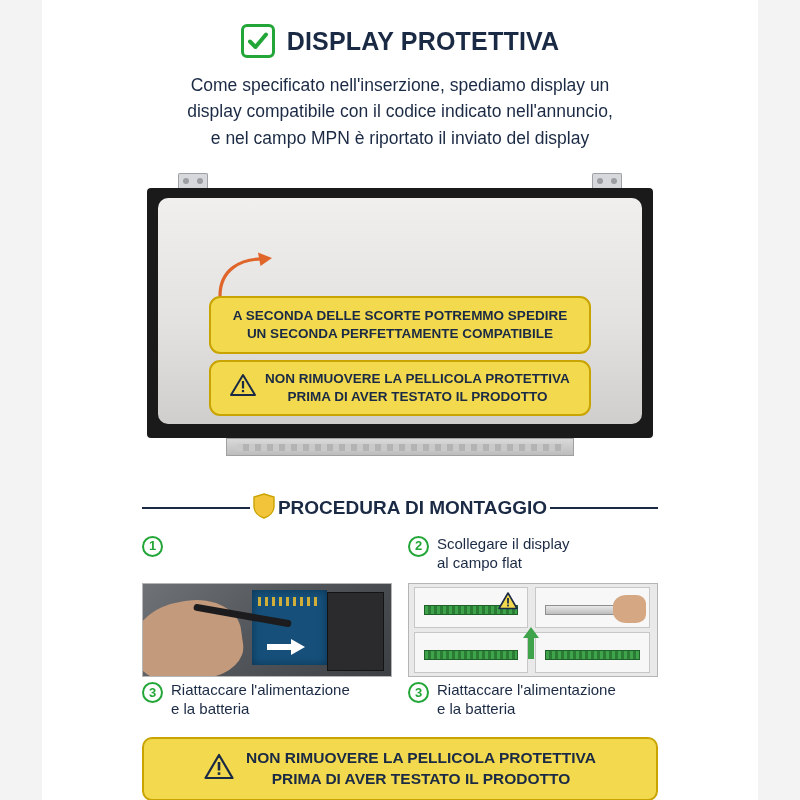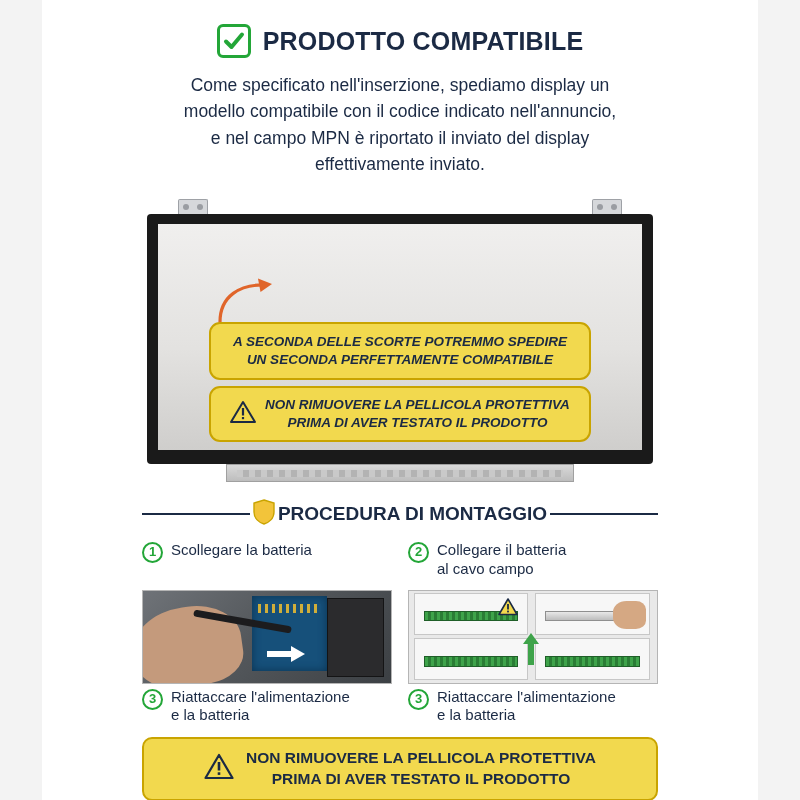--- a/index.html
+++ b/index.html
@@ -114,24 +114,23 @@
     height: 250px;
     background: #1a1a1a;
     border-radius: 4px;
     box-sizing: border-box;
     padding: 10px 11px 14px 11px;
   }
   .panel-screen {
     width: 100%;
     height: 100%;
     background: linear-gradient(180deg, #f0efee 0%, #e3e2e0 55%, #cfcecc 100%);
-    border-radius: 0;
+    border-radius: 10px;
     position: relative;
     box-sizing: border-box;
-    font-style: italic;
   }
   .arrow-curve {
     position: absolute;
     left: 56px;
     top: 52px;
     width: 70px;
     height: 48px;
   }
   .callout {
     position: absolute;
@@ -179,20 +178,21 @@
     top: 5px;
     height: 7px;
     background: repeating-linear-gradient(90deg,#c9c9c9 0 6px,#b3b3b3 6px 12px);
   }
 
   
   .proc-head {
     display: flex;
     align-items: center;
     gap: 3px;
+    margin-top: 20px;
   }
   .proc-line {
     flex: 1 1 auto;
     height: 2px;
     background: #1b2a44;
   }
   .proc-title {
     font-size: 19px;
     font-weight: bold;
     color: #1b2a44;
@@ -330,28 +330,27 @@
   <div class="side-rail right"></div>
 
   <div class="content">
 
     <div class="header-row">
       <div class="check-box-icon">
         <svg width="22" height="22" viewBox="0 0 22 22" aria-hidden="true">
           <path d="M3 11.5 L8.5 17 L19 4.5" fill="none" stroke="#23a638" stroke-width="4" stroke-linecap="round" stroke-linejoin="round"></path>
         </svg>
       </div>
-      <div class="header-title">PRODOTTO COMPATIBILE</div>
+      <div class="header-title">DISPLAY PROTETTIVA</div>
     </div>
 
     <div class="intro">
       <div>Come specificato nell'inserzione, spediamo display un</div>
-      <div>modello compatibile con il codice indicato nell'annuncio,</div>
+      <div>display compatibile con il codice indicato nell'annuncio,</div>
       <div>e nel campo MPN è riportato il inviato del display</div>
-      <div>effettivamente inviato.</div>
     </div>
 
     <div class="panel-wrap">
       <div class="bracket left"></div>
       <div class="bracket right"></div>
 
       <div class="panel">
         <div class="panel-screen">
 
           <div class="arrow-curve">
@@ -397,29 +396,28 @@
       </span>
       <div class="proc-title">PROCEDURA DI MONTAGGIO</div>
       <div class="proc-line"></div>
     </div>
 
     <div class="steps-grid">
 
       <div class="step-label">
         <span class="step-num">1</span>
         <span>
-          <span style="display:block">Scollegare la batteria</span>
         </span>
       </div>
 
       <div class="step-label">
         <span class="step-num">2</span>
         <span>
-          <span style="display:block">Collegare il batteria</span>
-          <span style="display:block">al cavo campo</span>
+          <span style="display:block">Scollegare il display</span>
+          <span style="display:block">al campo flat</span>
         </span>
       </div>
 
       <div class="step-photo photo-a">
         <div class="board"></div>
         <div class="battery"></div>
         <div class="hand"></div>
         <div class="tool"></div>
         <div class="arrow-w">
           <svg width="38" height="16" viewBox="0 0 38 16" aria-hidden="true">

